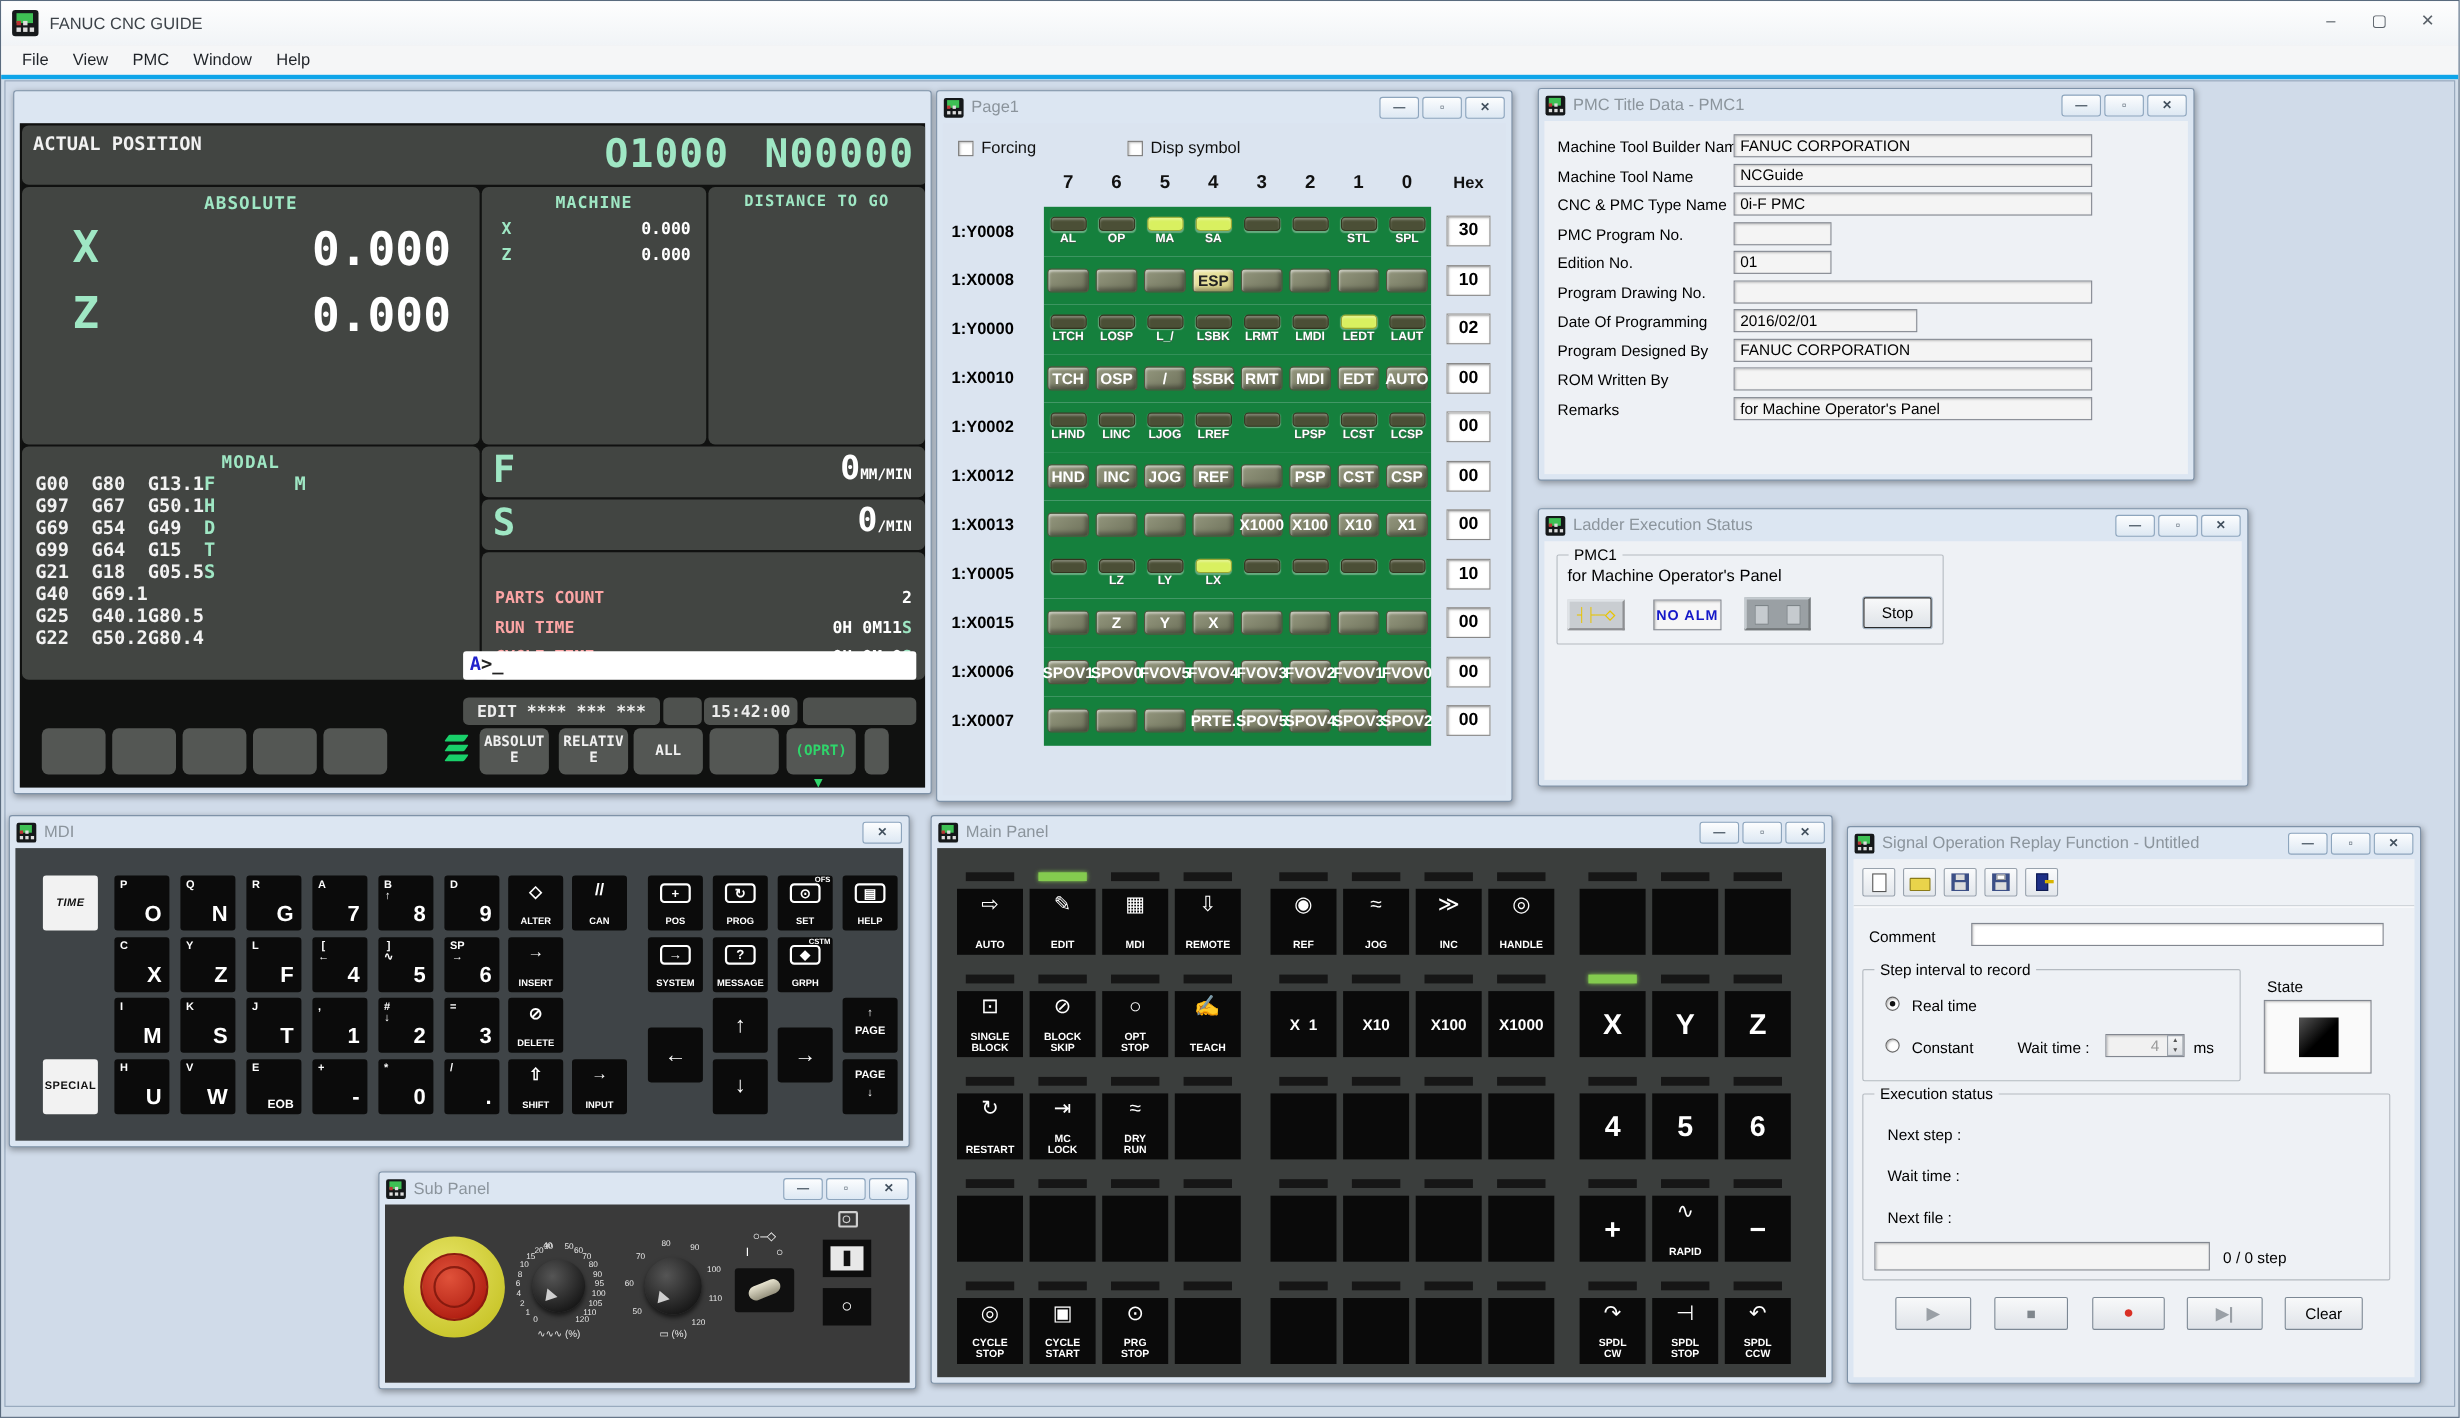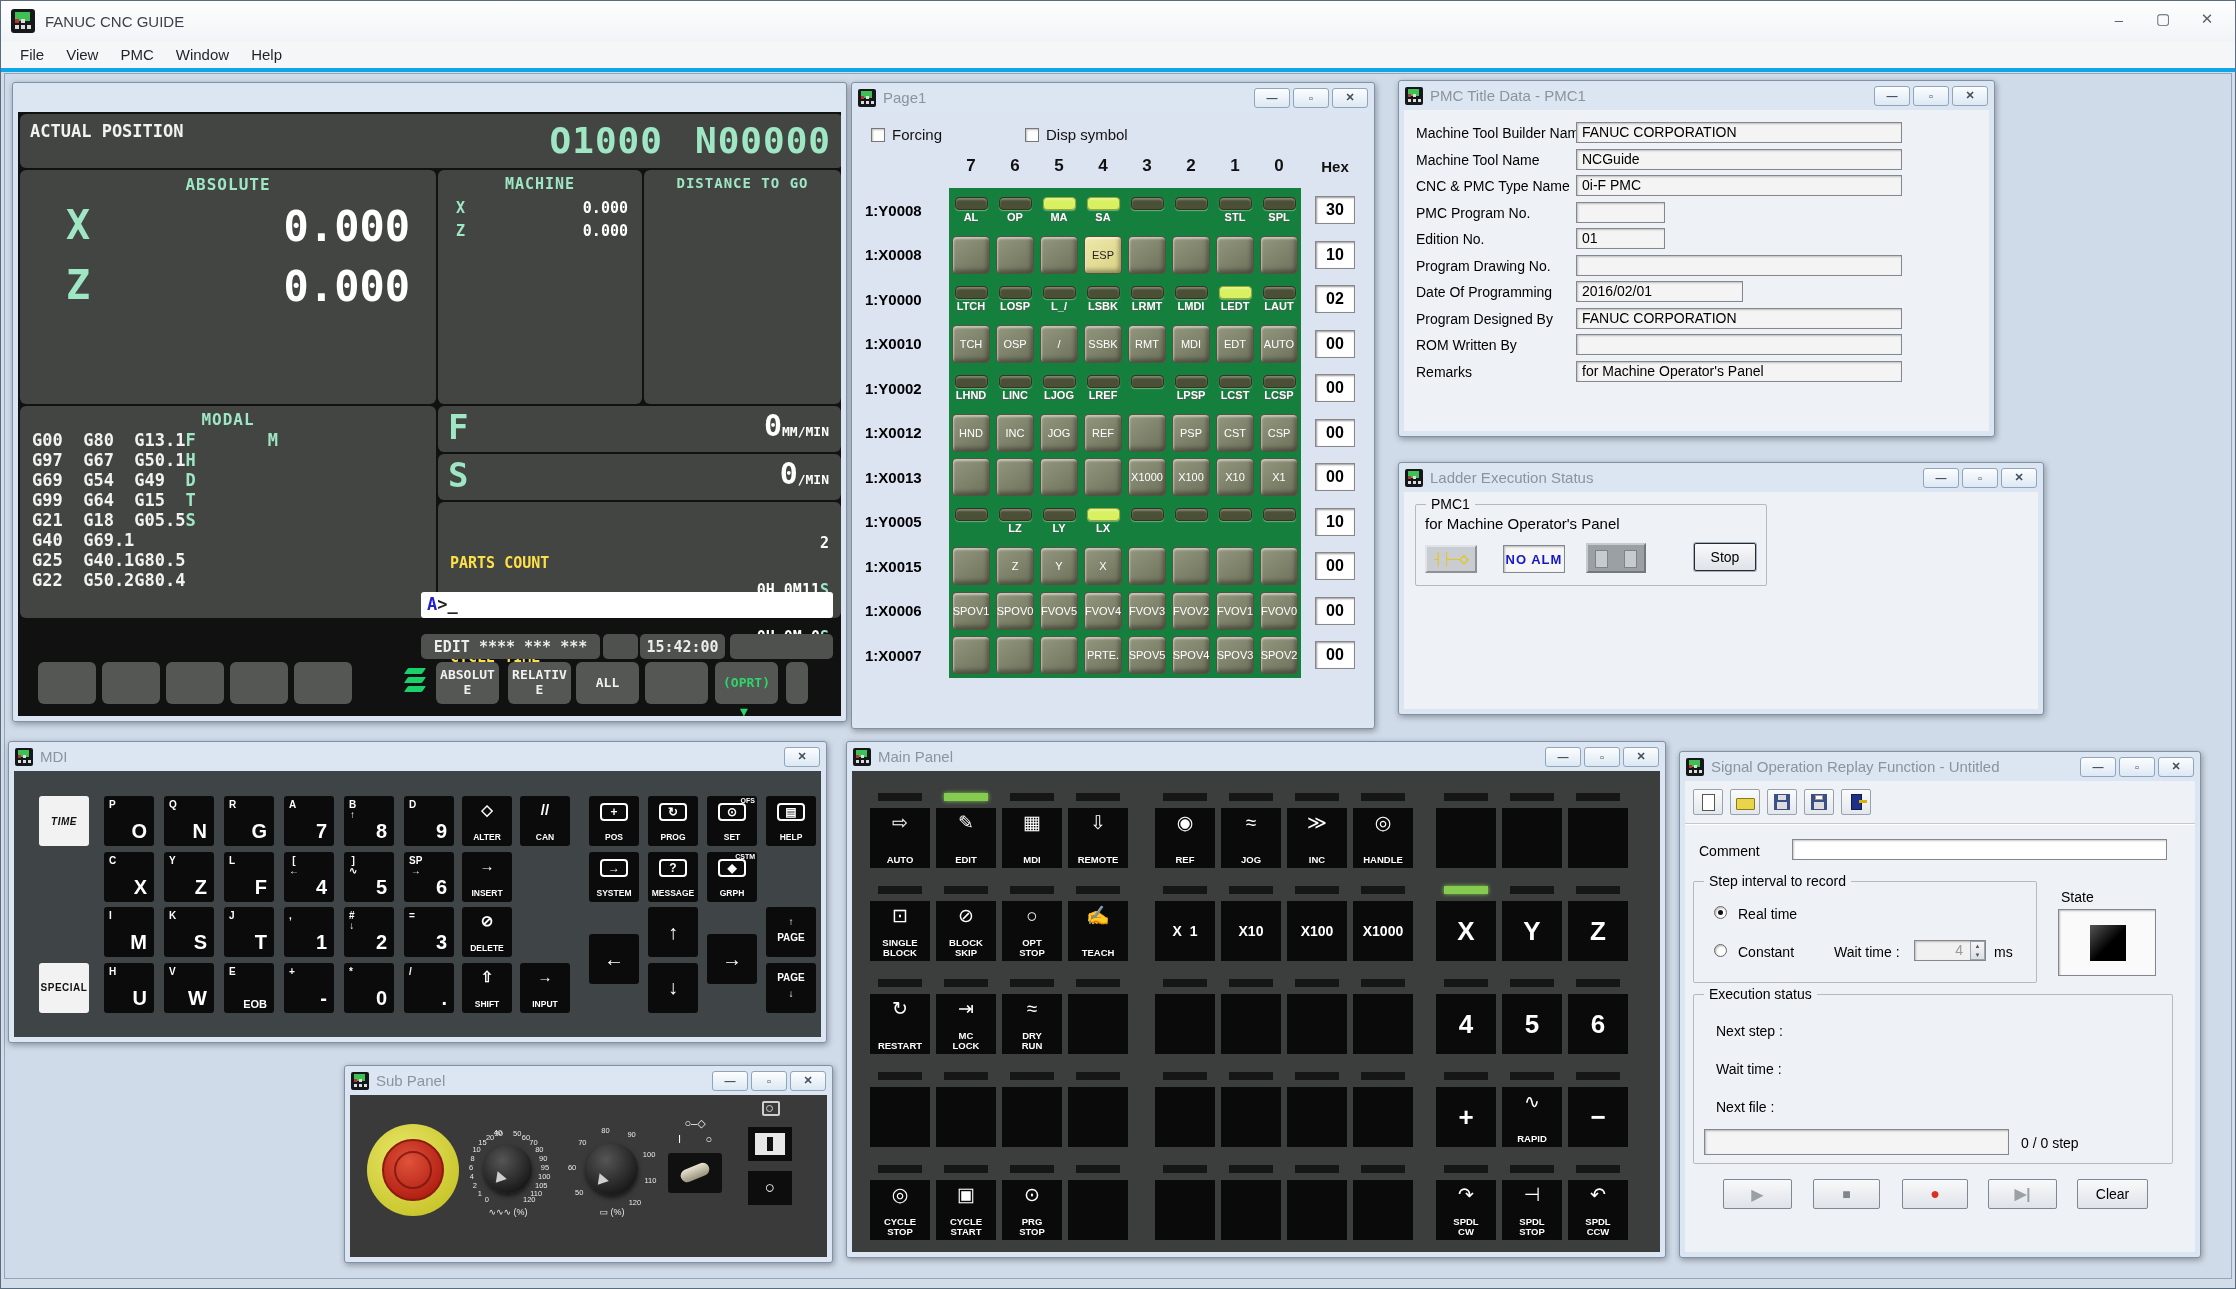--- a/index.html
+++ b/index.html
@@ -38,21 +38,21 @@
   .axisrow-big .v{position:absolute;right:26px;top:0;font-size:42px;font-weight:bold;color:#fff;}
   .axisrow-sm{position:relative;height:23px;font-size:15px;font-weight:bold;}
   .axisrow-sm .n{position:absolute;left:18px;color:#9fe7c4;}
   .axisrow-sm .v{position:absolute;right:14px;color:#fff;}
   .modal-row{white-space:pre;font-size:17px;font-weight:bold;line-height:20px;color:#f2f2f2;}
   .modal-row .g{color:#9fe7c4;}
   .fs-letter{position:absolute;left:10px;top:1px;font-size:34px;font-weight:bold;color:#9fe7c4;}
   .fs-val{position:absolute;right:12px;bottom:5px;color:#fff;font-weight:bold;font-size:30px;line-height:30px;}
   .fs-val .u{font-size:13px;color:#fff;}
   .cnt-row{display:flex;justify-content:space-between;padding:0 12px;font-size:15px;font-weight:bold;line-height:27px;}
-  .cnt-row .l{color:#fde047;margin-top:20px;}
+  .cnt-row .l{color:#fca5a5;}
   .cnt-row .v{color:#fff;}
   .cnt-row .sfx{color:#9fe7c4;}
   .cnc-input{position:absolute;left:403px;right:8px;top:480px;height:26px;background:#fff;border-radius:3px;font-size:17px;font-weight:bold;padding:2px 6px;color:#222;}
   .cnc-input .p{color:#2222cc;}
   .statbox{position:absolute;top:522px;height:25px;background:#4e514e;border-radius:5px;color:#ececec;font-size:15px;font-weight:bold;display:flex;align-items:center;justify-content:center;}
   .softkey{position:absolute;top:550px;height:42px;background:#545754;border-radius:6px;color:#f0f0f0;font-size:13px;font-weight:bold;line-height:1.15;display:flex;align-items:center;justify-content:center;text-align:center;word-break:break-all;padding:0 3px;}
   .softkey.green{color:#2fd56b;}
   .oprt-arrow{position:absolute;color:#2fd56b;font-size:13px;}
   .layers-ic{position:absolute;width:24px;height:26px;}
   .layers-ic i{position:absolute;left:2px;width:18px;height:6px;background:#19d06a;transform:skewX(-35deg);border-radius:1px;}
@@ -64,21 +64,21 @@
   .p1-hdr .num{width:44px;text-align:center;font-size:17px;}
   .p1-hdr .hexl{width:40px;margin-left:14px;text-align:center;font-size:15px;}
   .p1-rows{position:absolute;left:0;top:76px;}
   .p1-row{display:flex;align-items:center;height:44.5px;}
   .p1-addr{width:92px;padding-left:8px;font-size:15px;font-weight:bold;color:#000;}
   .p1-strip{width:352px;height:100%;background:#15803d;display:flex;align-items:center;}
   .p1-cell{width:44px;height:100%;display:flex;flex-direction:column;align-items:center;justify-content:center;gap:1px;}
   .led{width:33px;height:13px;border-radius:4px;background:#4b4f36;border:1px solid #33351f;box-shadow:inset 0 2px 2px rgba(255,255,255,.3),0 1px 1px rgba(255,255,255,.35);}
   .led.on{background:#d9f060;border-color:#99a632;}
   .led-lbl{font-size:11px;font-weight:bold;color:#fff;text-shadow:0 1px 1px #555;height:13px;line-height:13px;}
-  .pbtn{width:38px;height:38px;border-radius:4px;background:linear-gradient(145deg,#94977e,#6d715a);border:1px solid #51543f;box-shadow:inset 1px 2px 2px rgba(255,255,255,.5),inset -2px -3px 4px rgba(0,0,0,.35);color:#fff;font-size:11px;font-weight:normal;display:flex;align-items:center;justify-content:center;}
+  .pbtn{width:38px;height:22px;border-radius:4px;background:linear-gradient(145deg,#94977e,#6d715a);border:1px solid #51543f;box-shadow:inset 1px 2px 2px rgba(255,255,255,.5),inset -2px -3px 4px rgba(0,0,0,.35);color:#fff;font-size:14px;font-weight:bold;display:flex;align-items:center;justify-content:center;}
   .pbtn.on{background:linear-gradient(145deg,#efe9ab,#d8d184);color:#222;}
   .p1-hex{width:40px;height:28px;margin-left:14px;background:#fff;border:1px solid #808archive0;border:1px solid #888;box-shadow:inset 1px 1px 2px rgba(0,0,0,.4);font-size:16px;font-weight:bold;color:#000;display:flex;align-items:center;justify-content:center;}
   
   .dlg{background:#eef1f5;}
   .fld{position:absolute;height:21px;background:#f4f4f4;border:1px solid #828790;box-shadow:inset 1px 1px 2px rgba(0,0,0,.22);font-size:14px;color:#000;padding:1px 5px;line-height:17px;}
   .lbl14{position:absolute;font-size:14px;color:#000;}
   .grp{position:absolute;border:1px solid #b4bac0;border-radius:2px;}
   .grp .leg{position:absolute;top:-9px;left:10px;background:#eef1f5;padding:0 5px;font-size:14px;color:#000;}
   .btn{position:absolute;background:linear-gradient(#f8f9fa,#dfe3e8);border:1px solid #7c8894;border-radius:2px;font-size:14px;color:#000;display:flex;align-items:center;justify-content:center;}
   

